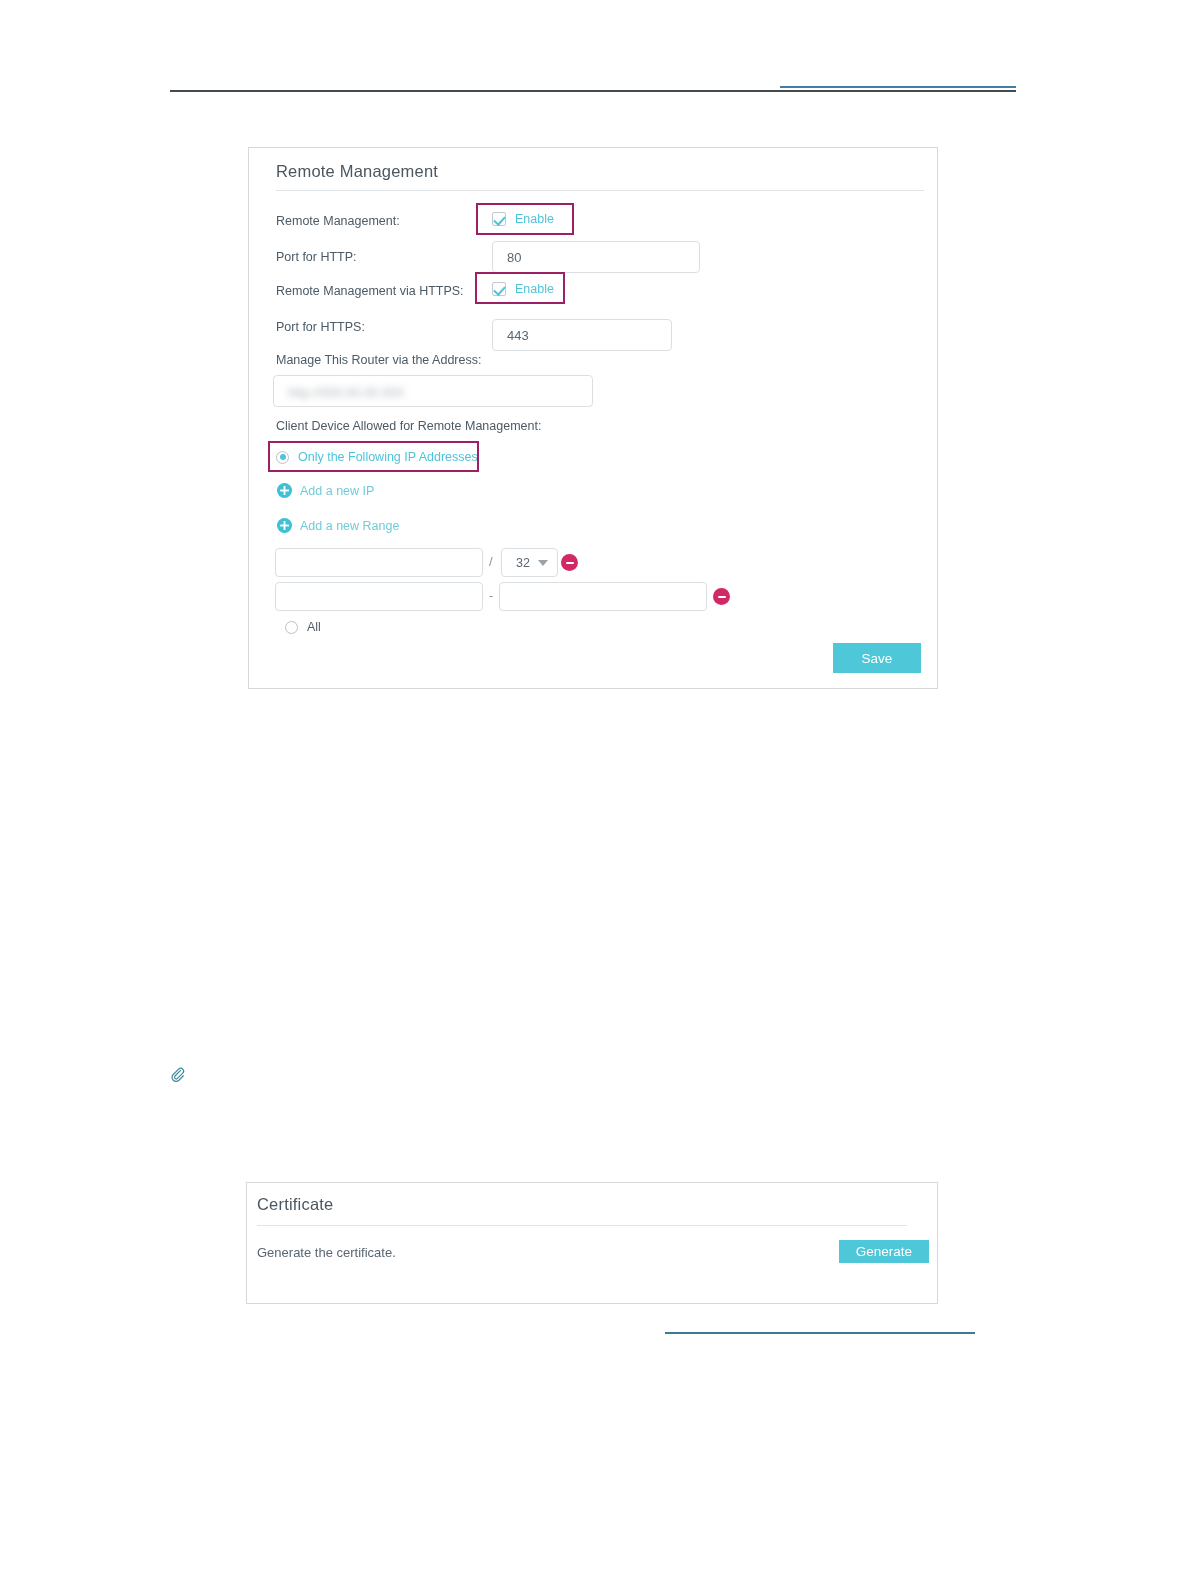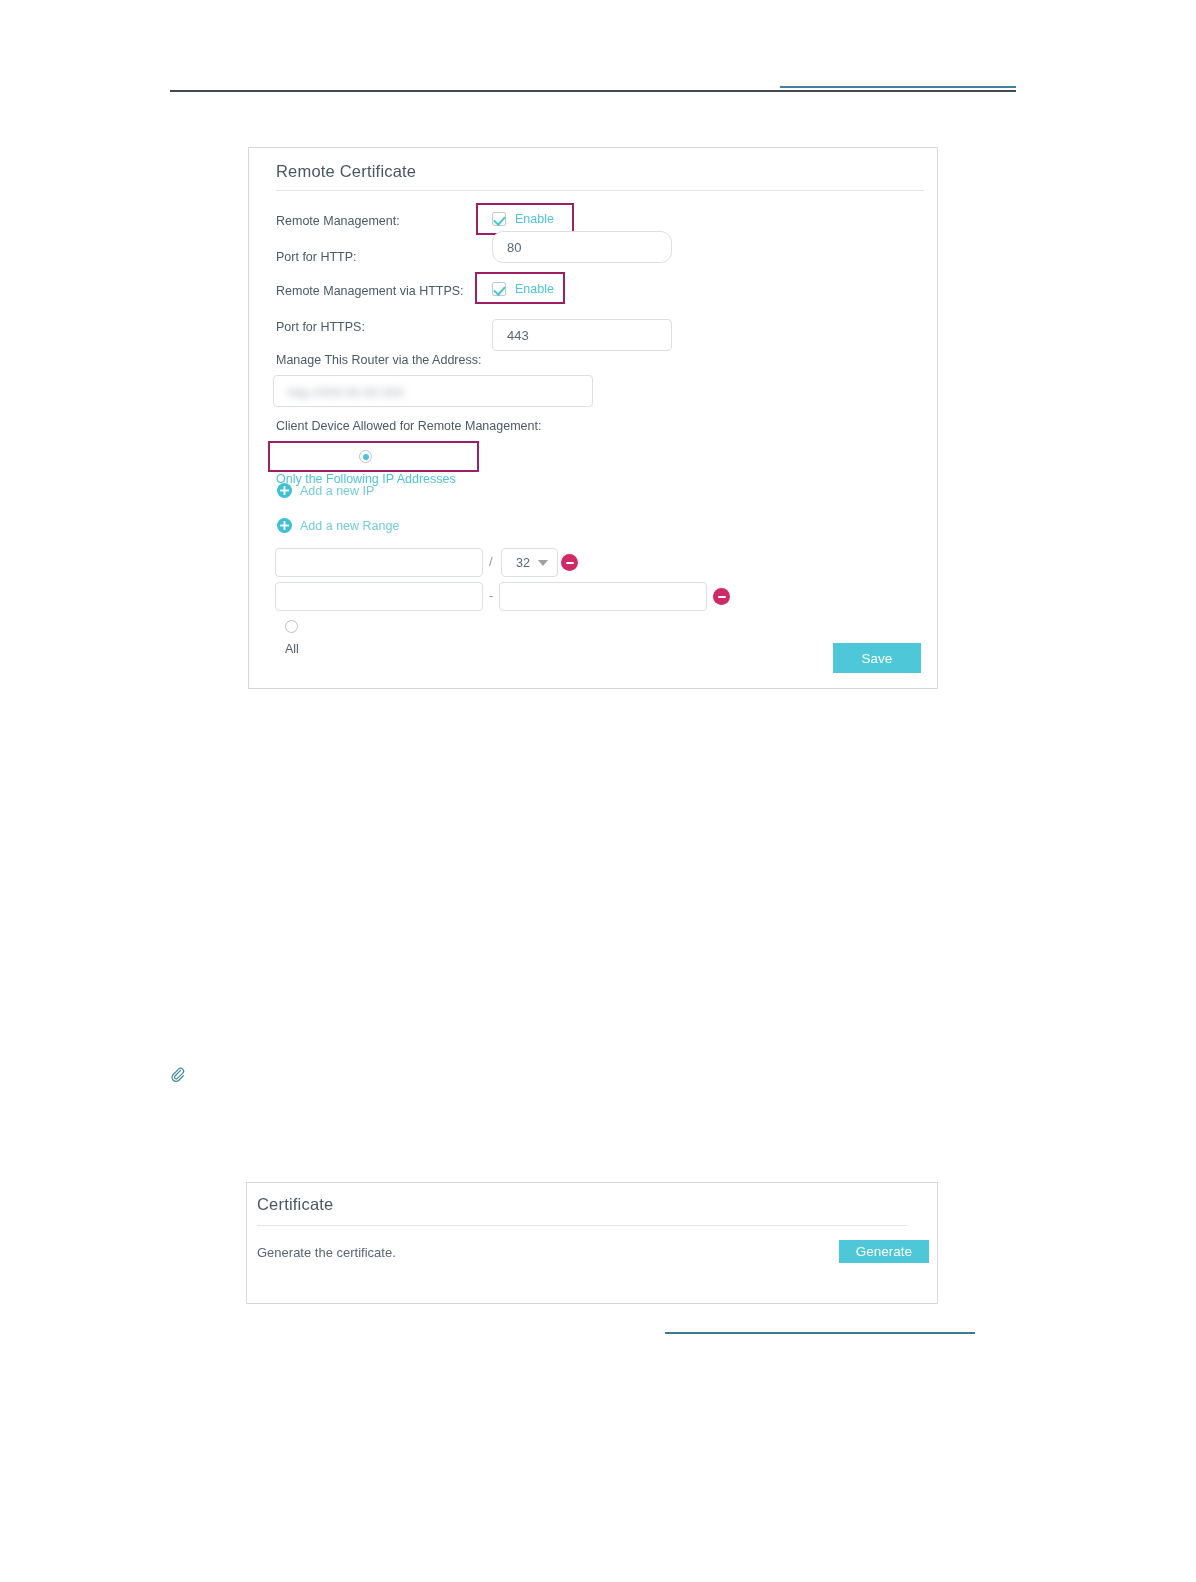--- a/index.html
+++ b/index.html
@@ -143,21 +143,20 @@
     background: transparent;
     pointer-events: none;
   }
 
   
   .radio-wrap {
     position: absolute;
     display: flex;
     align-items: center;
     gap: 9px;
-    flex-direction: column;
   }
   .radio {
     width: 13px;
     height: 13px;
     box-sizing: border-box;
     border: 1px solid #b9c1c6;
     border-radius: 50%;
     background: #fff;
     position: relative;
     flex: none;
@@ -287,32 +286,32 @@
 </style>
 </head>
 <body>
 
 <div class="hdr-dark-rule"></div>
 <div class="hdr-blue-rule"></div>
 <div class="ftr-blue-rule"></div>
 
 <div class="card" id="remote-management-card">
 
-  <div class="card-title">Remote Certificate</div>
+  <div class="card-title">Remote Management</div>
   <div class="card-title-rule"></div>
 
   <div class="field-label" style="left:27px; top:66px;">Remote Management:</div>
   <div class="check-wrap" style="left:243px; top:64px;">
     <span class="cbox"></span>
     <span class="enable-text">Enable</span>
   </div>
   <div class="hl-box" style="left:227px; top:55px; width:98px; height:32px;"></div>
 
   <div class="field-label" style="left:27px; top:102px;">Port for HTTP:</div>
-  <input class="text-input" style="left: 243px; top: 83px; width: 180px; height: 32px; border-radius: 11px;" value="80">
+  <input class="text-input" style="left: 243px; top: 93px; width: 208px; height: 32px;" value="80">
 
   <div class="field-label" style="left:27px; top:136px;">Remote Management via HTTPS:</div>
   <div class="check-wrap" style="left:243px; top:134px;">
     <span class="cbox"></span>
     <span class="enable-text">Enable</span>
   </div>
   <div class="hl-box" style="left:226px; top:124px; width:90px; height:32px;"></div>
 
   <div class="field-label" style="left:27px; top:172px;">Port for HTTPS:</div>
   <input class="text-input" style="left: 243px; top: 171px; width: 180px; height: 32px;" value="443">

